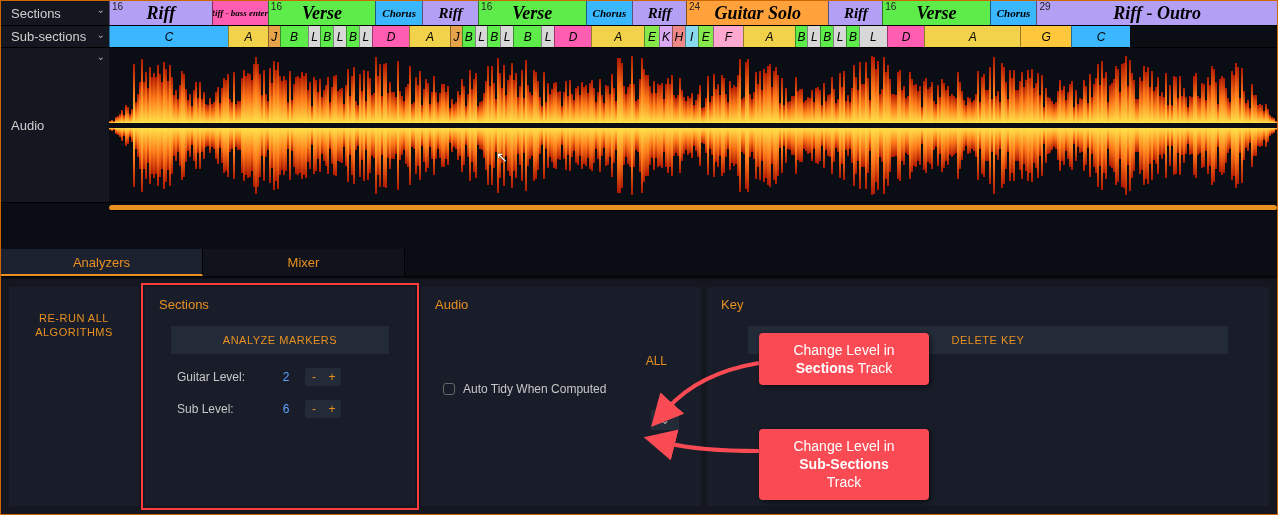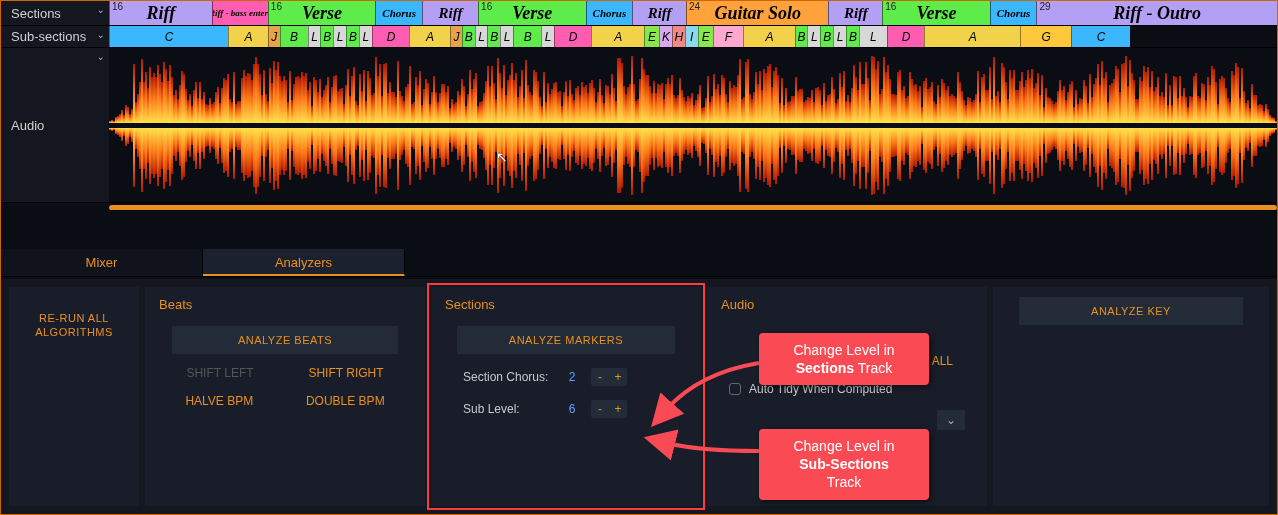--- a/index.html
+++ b/index.html
@@ -1512,49 +1512,37 @@
   <div class="track-row scroll-row">
     <div class="track-label" style="background:#0a0d14;border:none"></div>
     <div class="track-content"></div>
   </div>
 
 </div>
 
 <div class="cursor-arrow">↖</div>
 
 <div class="tab-bar">
+  <div class="tab active">Analyzers</div>
   <div class="tab">Mixer</div>
-  <div class="tab active">Analyzers</div>
   <div class="tab spacer"></div>
 </div>
 
 <div class="panel-area">
 
   <div class="panel rerun">
     <div class="big-btn">RE-RUN ALL ALGORITHMS</div>
   </div>
 
-  <div class="panel beats">
-    <div class="panel-title">Beats</div>
-    <div class="big-btn">ANALYZE BEATS</div>
-    <div class="pair">
-      <span class="dim">SHIFT LEFT</span>
-      <span>SHIFT RIGHT</span>
-    </div>
-    <div class="pair" style="margin-top:14px">
-      <span>HALVE BPM</span>
-      <span>DOUBLE BPM</span>
-    </div>
-  </div>
 
   <div class="panel sections-panel">
     <div class="panel-title">Sections</div>
     <div class="big-btn">ANALYZE MARKERS</div>
     <div class="level-row">
-      <span style="width:90px">Section Chorus:</span>
+      <span style="width:90px">Guitar Level:</span>
       <span class="val">2</span>
       <span class="stepper">
         <span>-</span>
         <span>+</span>
       </span>
     </div>
     <div class="level-row">
       <span style="width:90px">Sub Level:</span>
       <span class="val">6</span>
       <span class="stepper">
@@ -1575,21 +1563,22 @@
       <span>Auto Tidy When Computed</span>
     </div>
     <div class="sel-row">
       <span class="sel">
         <span>⌄</span>
       </span>
     </div>
   </div>
 
   <div class="panel key">
-    <div class="big-btn">ANALYZE KEY</div>
+    <div class="panel-title">Key</div>
+    <div class="big-btn">DELETE KEY</div>
   </div>
 
 </div>
 
 <div class="callout" style="left:758px; top:332px; width:170px">
   <span>Change Level in</span><br>
   <b>Sections</b><span> Track</span>
 </div>
 <div class="arrow" style="left:658px; top:352px">
   <svg width="100" height="70">

